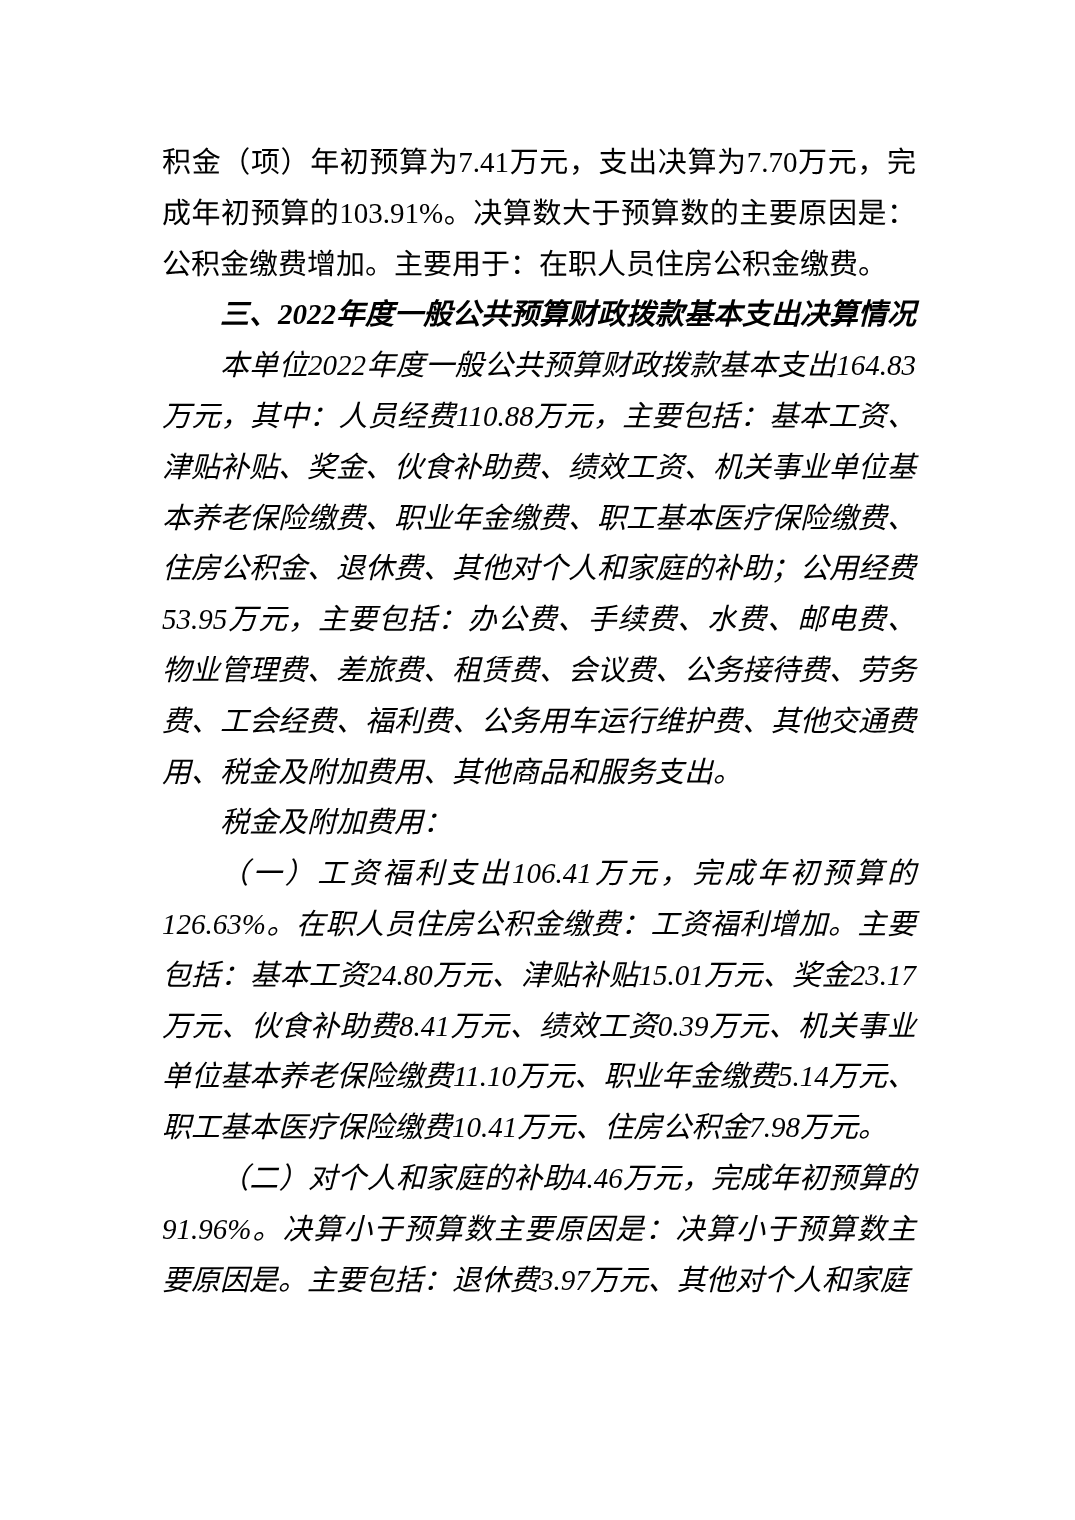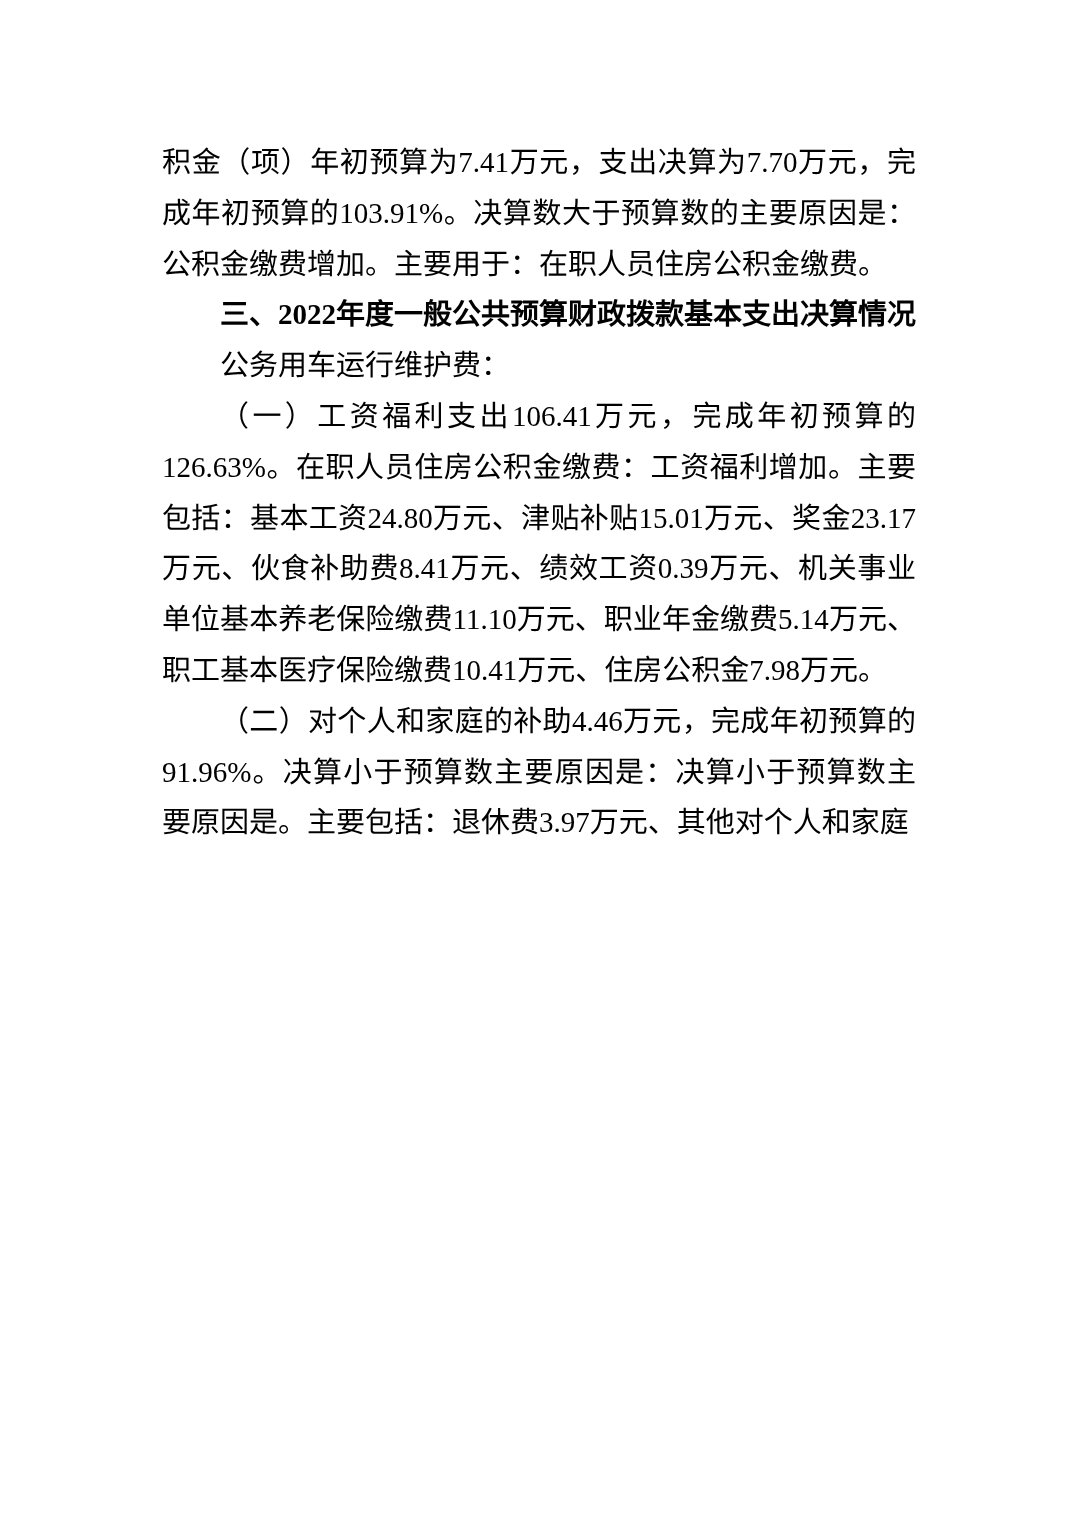--- a/index.html
+++ b/index.html
@@ -27,30 +27,32 @@
     font-family: "Liberation Serif", "DejaVu Serif", serif;
     font-size: 29px;
     line-height: 50.8px;
     color: #000000;
     text-align: justify;
     word-break: normal;
     overflow-wrap: break-word;
   }
   p.doc-par.indent {
     text-indent: 2em;
+    font-style: italic;
   }
   p.doc-par.heading {
     font-weight: 700;
     text-align: left;
   }
 </style>
 </head>
 <body>
 
 <div class="page">
   <div class="text-block">
     <p class="doc-par">积金（项）年初预算为7.41万元，支出决算为7.70万元，完成年初预算的103.91%。决算数大于预算数的主要原因是：公积金缴费增加。主要用于：在职人员住房公积金缴费。</p>
     <p class="doc-par heading indent">三、2022年度一般公共预算财政拨款基本支出决算情况</p>
-    <p class="doc-par indent">公务用车运行维护费：</p>
+    <p class="doc-par indent">本单位2022年度一般公共预算财政拨款基本支出164.83万元，其中：人员经费110.88万元，主要包括：基本工资、津贴补贴、奖金、伙食补助费、绩效工资、机关事业单位基本养老保险缴费、职业年金缴费、职工基本医疗保险缴费、住房公积金、退休费、其他对个人和家庭的补助；公用经费53.95万元，主要包括：办公费、手续费、水费、邮电费、物业管理费、差旅费、租赁费、会议费、公务接待费、劳务费、工会经费、福利费、公务用车运行维护费、其他交通费用、税金及附加费用、其他商品和服务支出。</p>
+    <p class="doc-par indent">税金及附加费用：</p>
     <p class="doc-par indent">（一）工资福利支出106.41万元，完成年初预算的126.63%。在职人员住房公积金缴费：工资福利增加。主要包括：基本工资24.80万元、津贴补贴15.01万元、奖金23.17万元、伙食补助费8.41万元、绩效工资0.39万元、机关事业单位基本养老保险缴费11.10万元、职业年金缴费5.14万元、职工基本医疗保险缴费10.41万元、住房公积金7.98万元。</p>
     <p class="doc-par indent">（二）对个人和家庭的补助4.46万元，完成年初预算的91.96%。决算小于预算数主要原因是：决算小于预算数主要原因是。主要包括：退休费3.97万元、其他对个人和家庭</p>
   </div>
 </div>
 
 </body></html>

